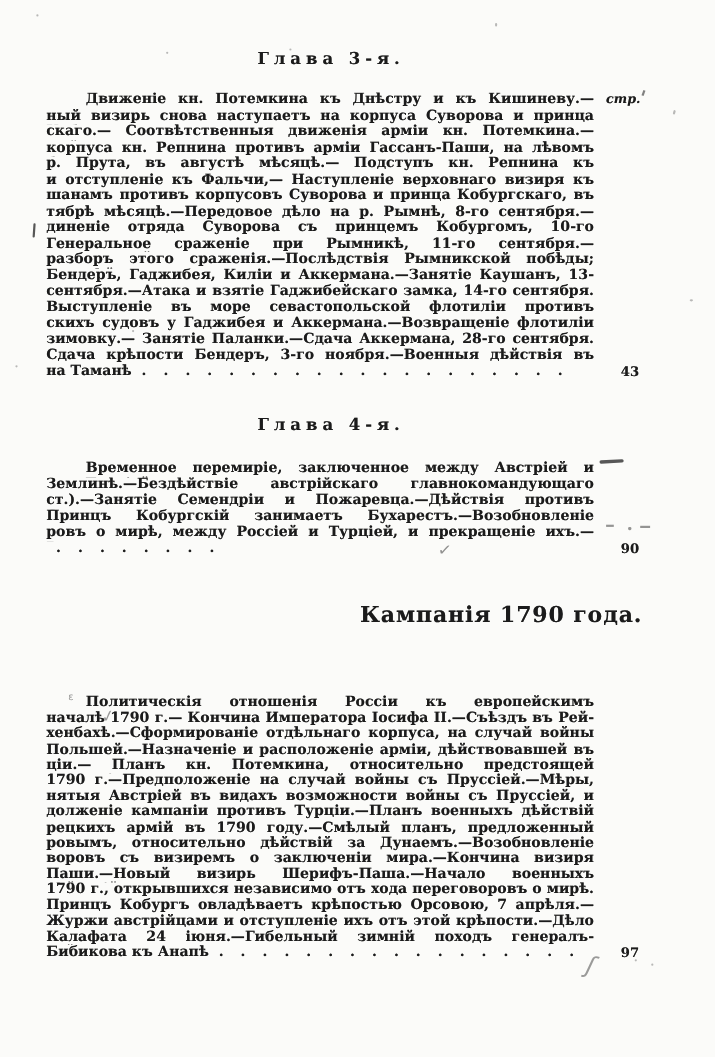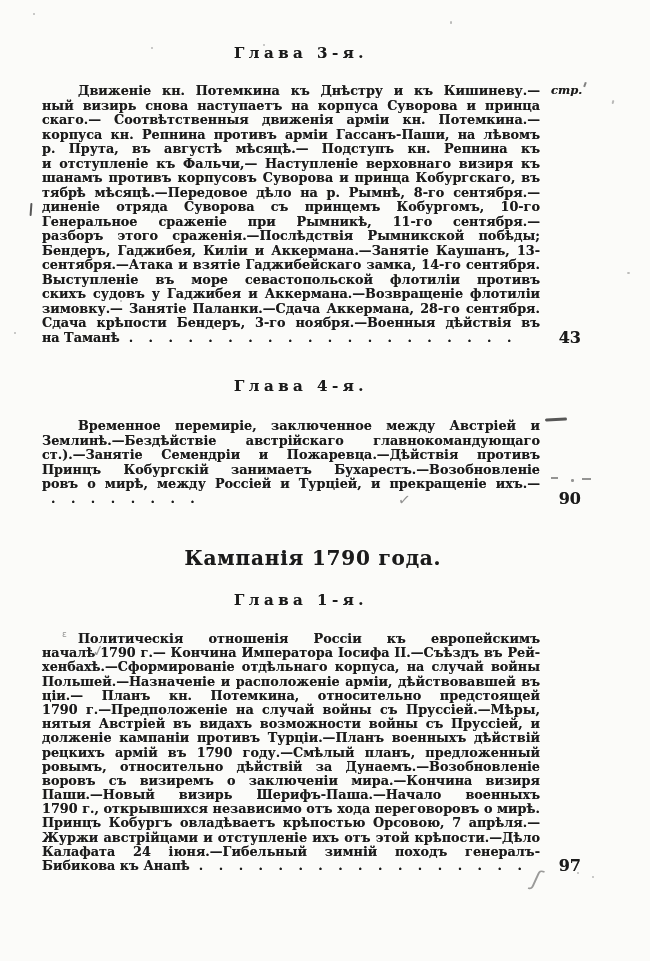--- a/index.html
+++ b/index.html
@@ -11,36 +11,36 @@
   }
   
   .chapter-h{
     position:absolute;left:30px;width:542px;text-align:center;
     font-size:15px;font-weight:700;letter-spacing:4.5px;white-space:nowrap;
   }
   .h-ch3{top:44px}
   .h-ch4{top:377px}
   .h-ch1{top:591px}
   .campaign-h{
-    position:absolute;left:42px;top:546px;width:542px;text-align:center;
+    position:absolute;left:42px;top:546px;width:542px;text-align:right;
     font-size:20px;font-weight:700;letter-spacing:.8px;white-space:nowrap;
   }
   
   .para{position:absolute;left:42px;width:498px;font-size:12.8px;font-weight:700;}
   .p1{top:84px;line-height:14.5px}
   .p2{top:419px;line-height:14.5px}
   .p3{top:632px;line-height:14.2px}
   .pline{height:14.5px;overflow:hidden;text-align:justify;text-align-last:justify;}
   .p3 .pline{height:14.2px}
   .pline.first{padding-left:36px}
   .lastline{display:flex;width:539px;align-items:flex-end;height:14.5px;overflow:hidden;}
   .p3 .lastline{height:14.2px}
   .ll-text{white-space:nowrap}
   .leaders{flex:1;overflow:hidden;white-space:nowrap;letter-spacing:5.5px;padding-left:9px;}
-  .pnum{width:36px;text-align:right;font-size:16px;flex:none;}
+  .pnum{width:36px;text-align:right;font-size:12px;flex:none;}
   
   .str-label{position:absolute;left:551px;top:83px;font-size:11.5px;font-weight:700;font-style:italic;}
   
   .ann{position:absolute;color:#3c3c3c;text-shadow:none;font-family:"DejaVu Sans",sans-serif;font-weight:400;}
   .ann-intro{left:62px;top:629px;font-size:9px;opacity:.55}
   .ann-check-1790{left:92px;top:642px;font-size:15px;opacity:.5;transform:rotate(-12deg)}
   .ann-check-mid{left:398px;top:491px;font-size:15px;opacity:.55;transform:rotate(6deg)}
   .ann-squiggle{left:533px;top:866px;font-size:22px;font-style:italic;opacity:.5;transform:rotate(14deg)}
   .stroke{position:absolute;background:#2e2e2e;text-shadow:none;}
   .stroke-margin{left:30px;top:203px;width:2px;height:13px;border-radius:1px;opacity:.8;transform:rotate(4deg)}
@@ -100,21 +100,20 @@
         <div class="pline">Принцъ Кобургскій занимаетъ Бухарестъ.—Возобновленіе перегово-</div>
         <div class="pline">ровъ о мирѣ, между Россіей и Турціей, и прекращеніе ихъ.—Распо-</div>
       </div>
     <div class="lastline">
       <span class="leaders">. . . . . . . .</span>
       <span class="pnum">90</span>
     </div>
   </div>
 
   <div class="campaign-h">Кампанія 1790 года.</div>
-  <div class="chapter-h h-ch1">Глава 1-я.</div>
   <div class="para p3">
     <div>
         <div class="pline first">Политическія отношенія Россіи къ европейскимъ державамъ въ</div>
         <div class="pline">началѣ 1790 г.— Кончина Императора Іосифа II.—Съѣздъ въ Рей-</div>
         <div class="pline">хенбахѣ.—Сформированіе отдѣльнаго корпуса, на случай войны съ</div>
         <div class="pline">Польшей.—Назначеніе и расположеніе арміи, дѣйствовавшей въ Тур-</div>
         <div class="pline">ціи.— Планъ кн. Потемкина, относительно предстоящей кампаніи</div>
         <div class="pline">1790 г.—Предположеніе на случай войны съ Пруссіей.—Мѣры, при-</div>
         <div class="pline">нятыя Австріей въ видахъ возможности войны съ Пруссіей, и про-</div>
         <div class="pline">долженіе кампаніи противъ Турціи.—Планъ военныхъ дѣйствій ту-</div>

